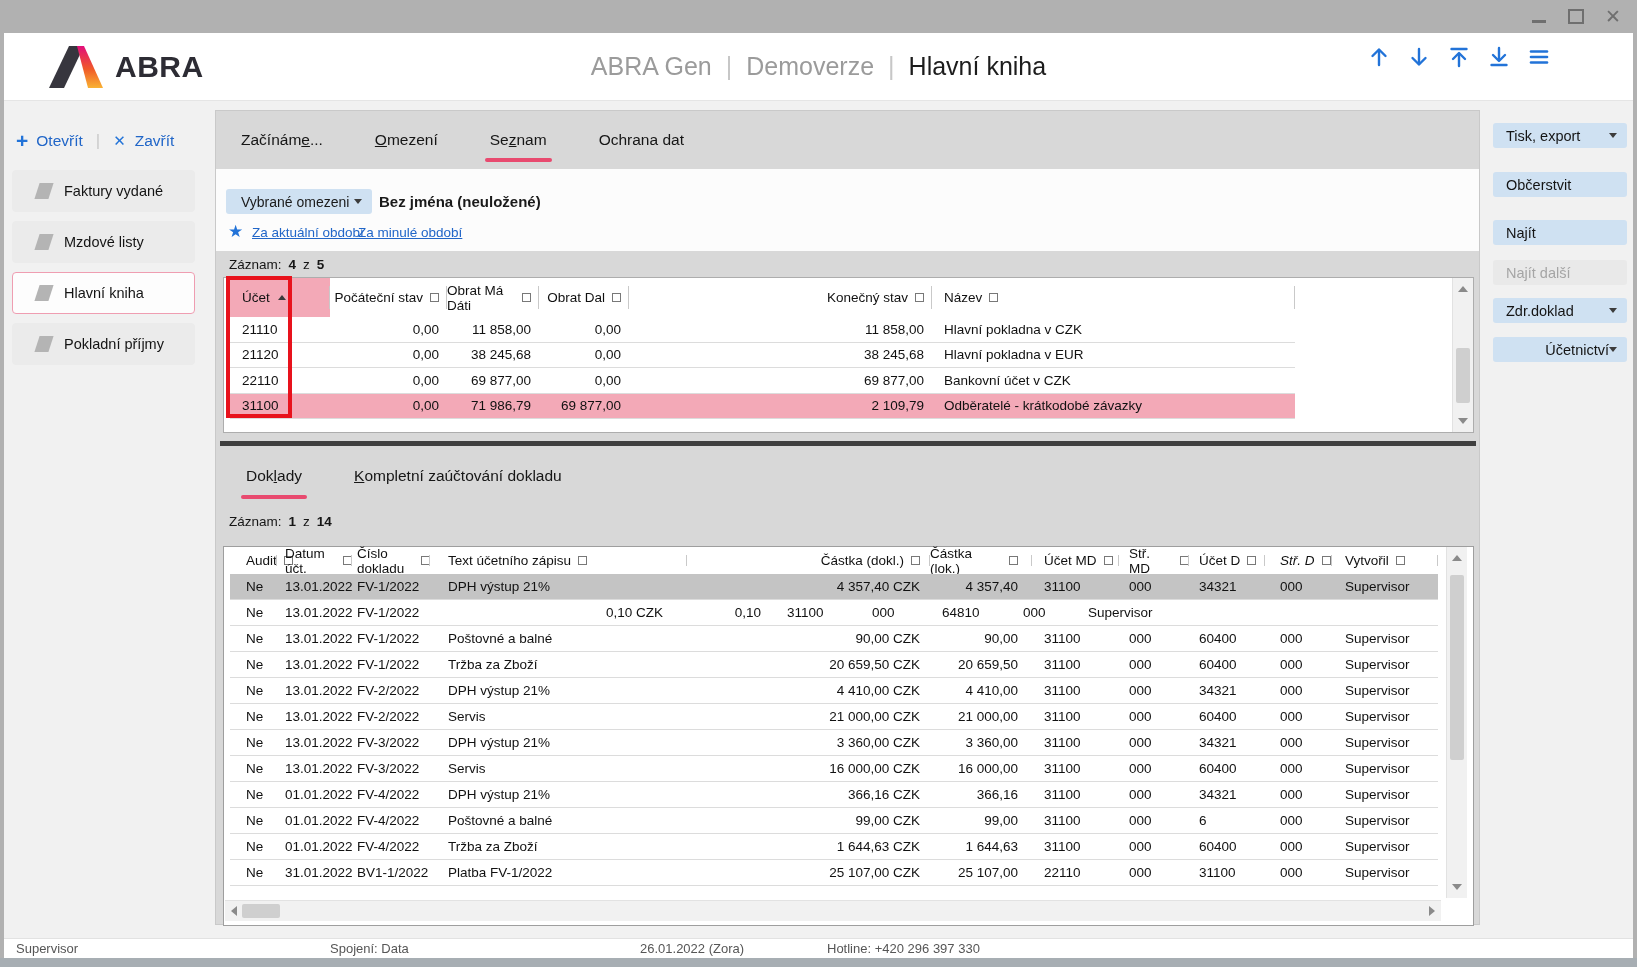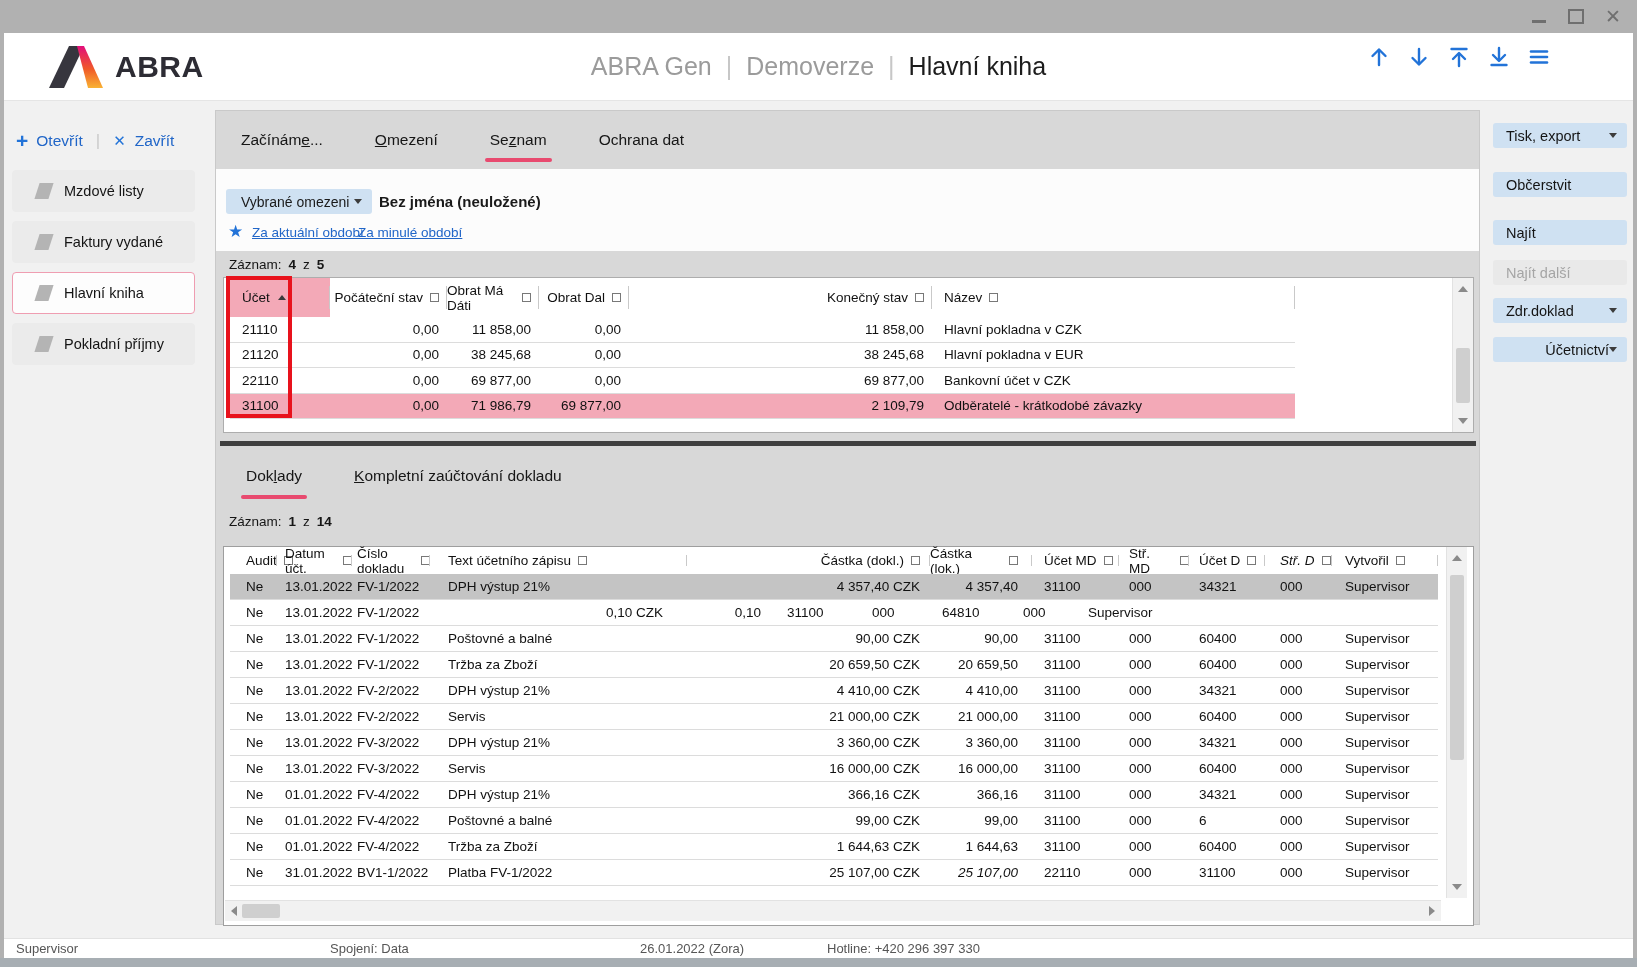--- a/index.html
+++ b/index.html
@@ -199,25 +199,25 @@
   <div class="side-toolbar">
     <span class="st-plus">+</span>
     <span>Otevřít</span>
     <span class="st-div">|</span>
     <span class="st-x">✕</span>
     <span>Zavřít</span>
   </div>
   <div class="side-items">
       <div class="side-item">
         <span class="pgram"></span>
-        <span class="side-label">Mzdové listy</span>
+        <span class="side-label">Faktury vydané</span>
       </div>
       <div class="side-item">
         <span class="pgram"></span>
-        <span class="side-label">Faktury vydané</span>
+        <span class="side-label">Mzdové listy</span>
       </div>
       <div class="side-item active">
         <span class="pgram"></span>
         <span class="side-label">Hlavní kniha</span>
       </div>
       <div class="side-item">
         <span class="pgram"></span>
         <span class="side-label">Pokladní příjmy</span>
       </div>
     </div>
@@ -519,21 +519,21 @@
             <div class="td l" style="width: 76px; padding-left: 10px;">60400</div>
             <div class="td l" style="width: 67px; padding-left: 15px;">000</div>
             <div class="td l" style="width: 106px; padding-left: 13px;">Supervisor</div>
           </div>
           <div class="tr">
             <div class="td l" style="width: 47px; padding-left: 16px;">Ne</div>
             <div class="td l" style="width: 75px; padding-left: 8px;">31.01.2022</div>
             <div class="td l" style="width: 78px; padding-left: 5px;">BV1-1/2022</div>
             <div class="td l" style="width: 257px; padding-left: 18px;">Platba FV-1/2022</div>
             <div class="td r" style="width: 243px; padding-right: 10px;">25 107,00 CZK</div>
-            <div class="td r" style="width: 102px; padding-right: 14px; font-style: italic;">25 107,00</div>
+            <div class="td r" style="width: 102px; padding-right: 14px;">25 107,00</div>
             <div class="td l" style="width: 87px; padding-left: 12px;">22110</div>
             <div class="td l" style="width: 70px; padding-left: 10px;">000</div>
             <div class="td l" style="width: 76px; padding-left: 10px;">31100</div>
             <div class="td l" style="width: 67px; padding-left: 15px;">000</div>
             <div class="td l" style="width: 106px; padding-left: 13px;">Supervisor</div>
           </div>
         </div>
       <div class="vscroll" id="vscroll2">
         <span class="arr arr-up"></span>
         <div class="sb-thumb"></div>

